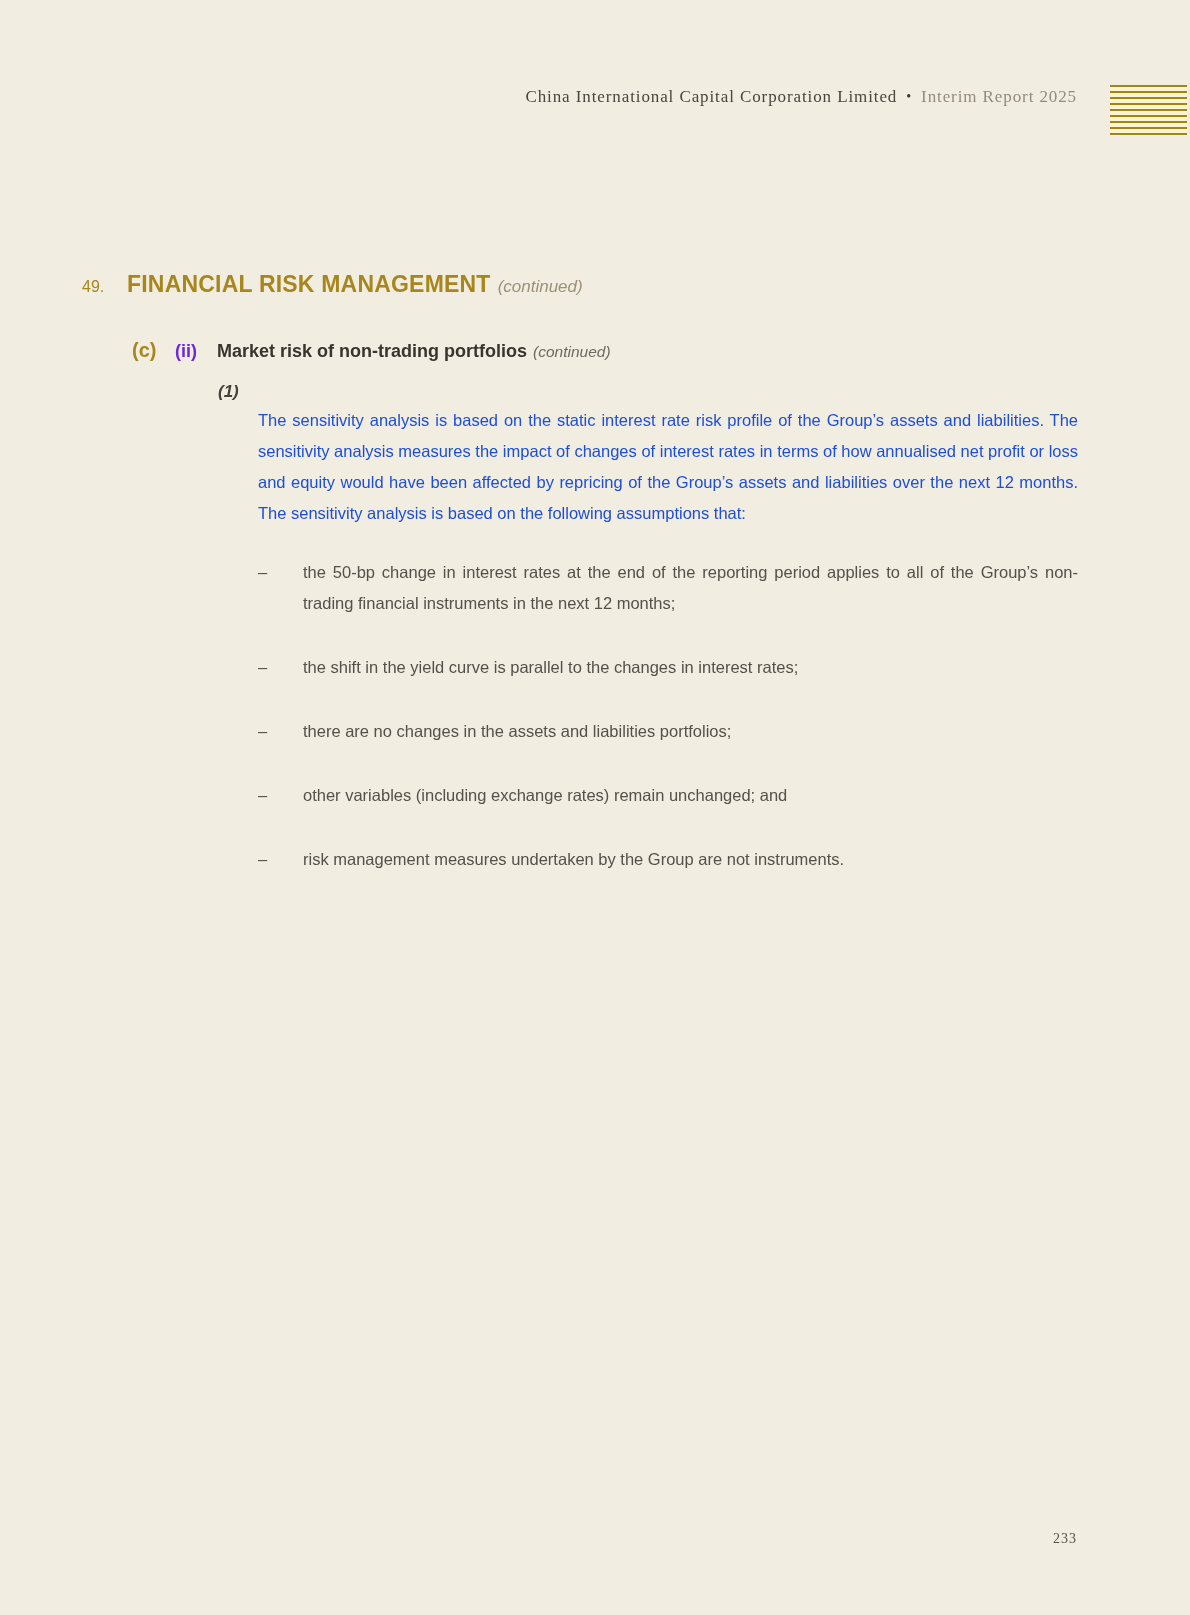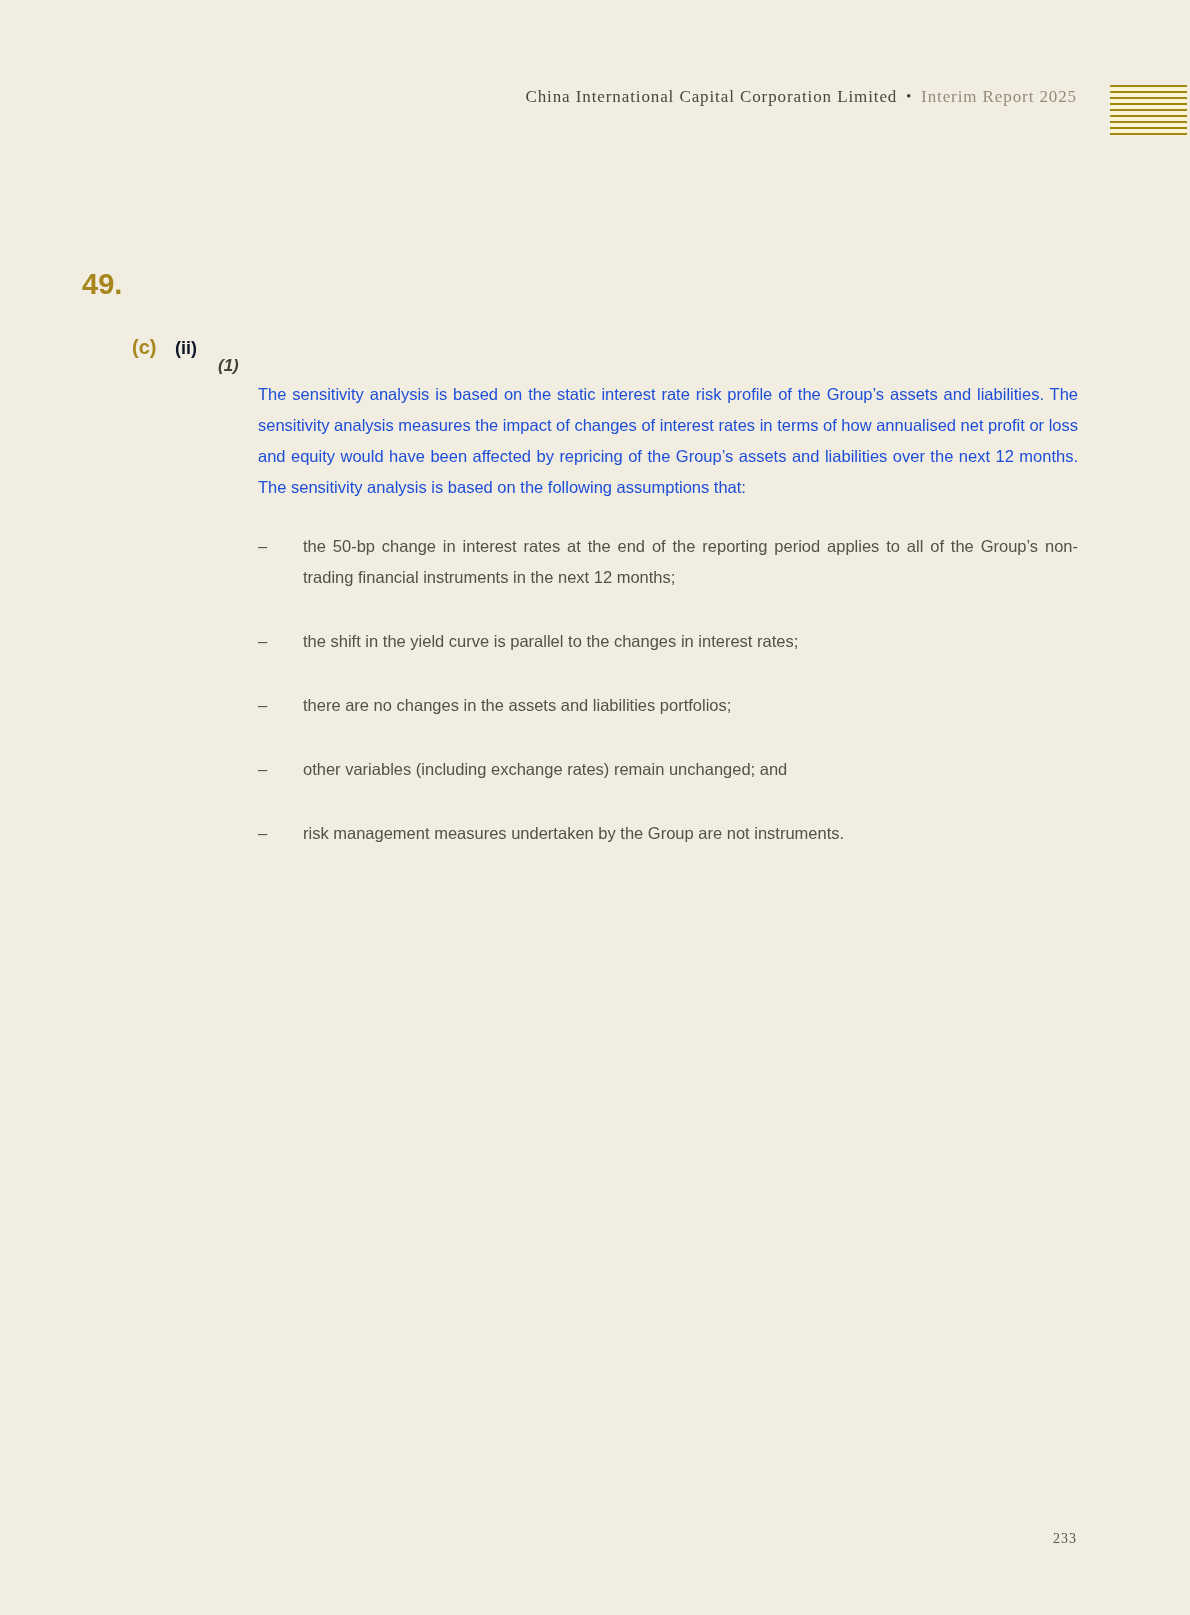--- a/index.html
+++ b/index.html
@@ -58,22 +58,22 @@
     left: 82px;
     top: 270px;
     width: 996px;
     color: #54504a;
   }
 
   .h1-row { display: flex; align-items: baseline; }
   .h1-num {
     width: 45px;
     flex: 0 0 45px;
-    font-size: 29px;
-    font-weight: bold;
+    font-size: 16px;
+    font-weight: normal;
     color: #a6861d;
     line-height: 28px;
   }
   .h1-title {
     font-size: 23px;
     font-weight: bold;
     color: #a6861d;
     line-height: 28px;
     letter-spacing: 0.2px;
   }
@@ -94,21 +94,21 @@
   .c-content { flex: 1; min-width: 0; }
   .c-title { font-size: 20px; font-weight: bold; color: #a6861d; line-height: 25px; }
   .c-title .cont {
     font-weight: normal; font-style: italic; font-size: 16px;
     color: #b1a055; margin-left: 6px;
   }
 
   .row-ii { display: flex; margin-top: 19px; margin-left: 3px; }
   .ii-label {
     width: 42px; flex: 0 0 42px;
-    font-size: 18px; font-weight: bold; color: #0f172a; line-height: 23px;
+    font-size: 18px; font-weight: bold; color: #6d28d9; line-height: 23px;
   }
   .ii-content { flex: 1; min-width: 0; }
   .ii-title { font-size: 18px; font-weight: bold; color: #38352f; line-height: 23px; }
   .ii-title .cont {
     font-weight: normal; font-style: italic; font-size: 15.5px;
     color: #6d6962; margin-left: 6px;
   }
 
   .row-1 { display: flex; margin-top: 18px; margin-left: 1px; }
   .l1-label {
@@ -169,31 +169,33 @@
   <div class="running-header">
     <span class="company">China International Capital Corporation Limited</span><span class="dot">•</span><span class="report">Interim Report 2025</span>
   </div>
 
   <div class="stripes"></div>
 
   <div class="main">
 
     <div class="h1-row">
       <span class="h1-num">49.</span>
+      <span class="h1-title"><span>FINANCIAL RISK MANAGEMENT</span><em class="cont">(continued)</em></span>
     </div>
 
     <div class="row-c">
       <span class="c-label">(c)</span>
       <div class="c-content">
 
 
         <div class="row-ii">
           <span class="ii-label">(ii)</span>
           <div class="ii-content">
 
+            <div class="ii-title"><span>Market risk of non-trading portfolios</span><em class="cont">(continued)</em></div>
 
             <div class="row-1">
               <span class="l1-label">(1)</span>
               <div class="l1-content">
 
 
                 <p class="para">The sensitivity analysis is based on the static interest rate risk profile of the Group’s assets and liabilities. The sensitivity analysis measures the impact of changes of interest rates in terms of how annualised net profit or loss and equity would have been affected by repricing of the Group’s assets and liabilities over the next 12 months. The sensitivity analysis is based on the following assumptions that:</p>
 
                 <ul class="dash-list">
                   <li>

